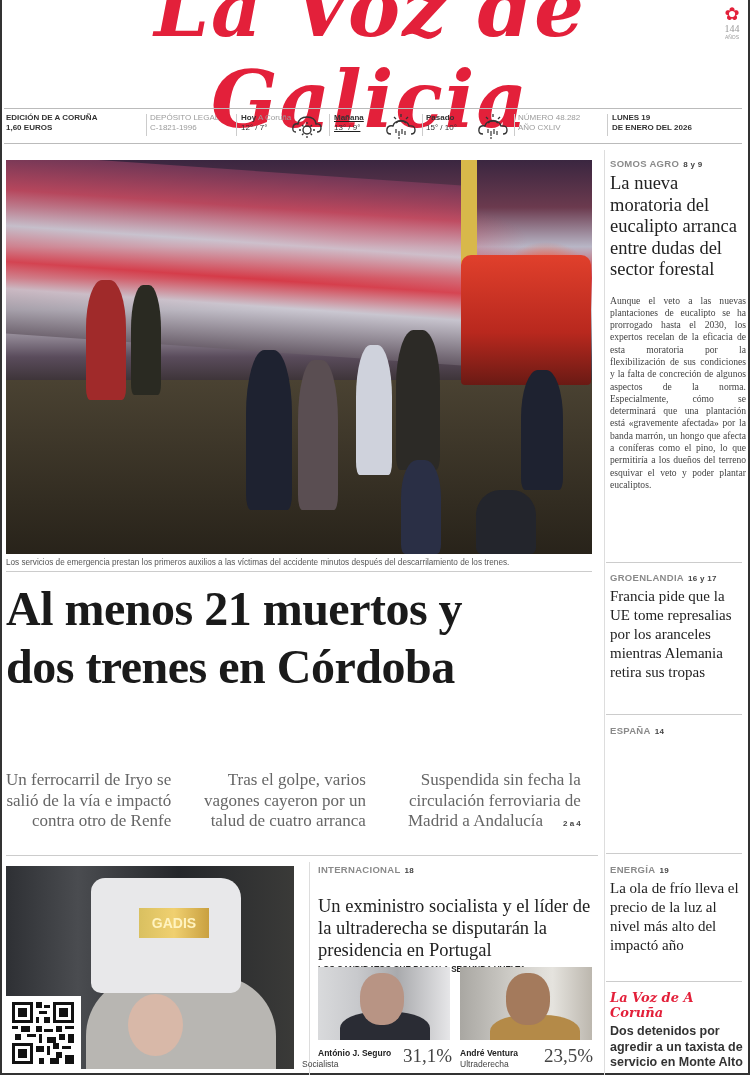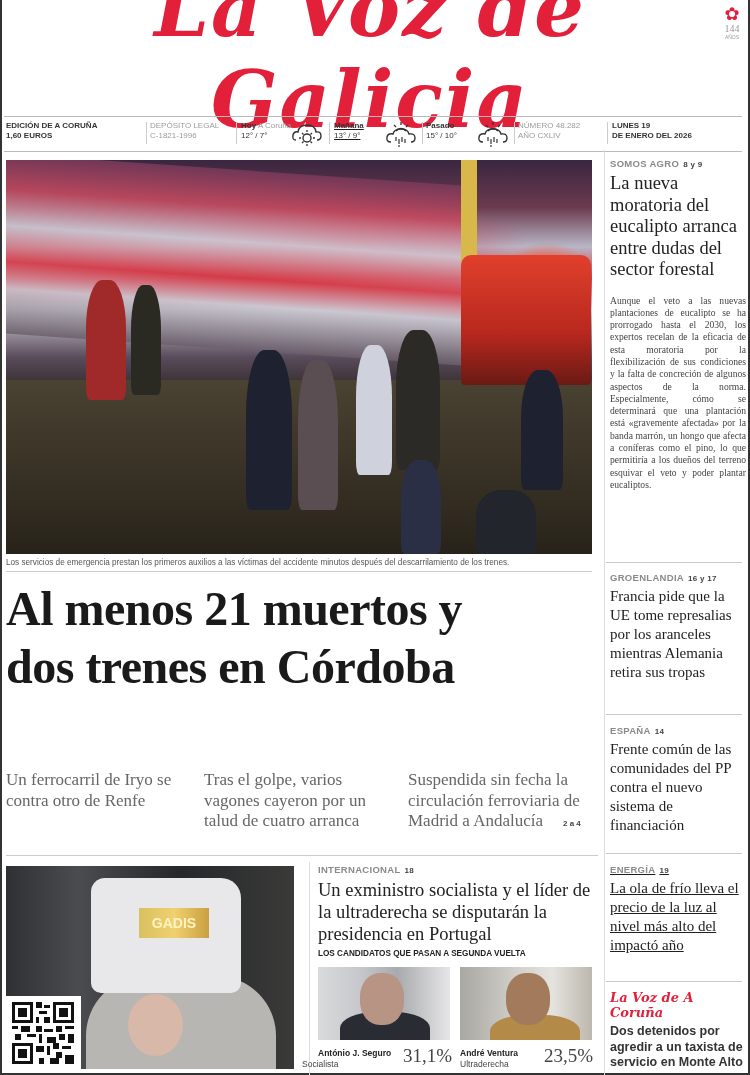--- a/index.html
+++ b/index.html
@@ -9,21 +9,21 @@
 
   
   .masthead { position: absolute; left: 0; top: 0; width: 750px; height: 108px; text-align: center; }
   .masthead .logo { position: absolute; left: 40px; top: 0px; width: 660px; height: 108px; display:flex; align-items:center; justify-content:center; font-family: "DejaVu Serif", serif; font-style: italic; font-weight: bold; font-size: 78px; color: #e3203a; letter-spacing: 2px; }
   .anniv { position: absolute; left: 718px; top: 4px; width: 28px; text-align: center; }
   .anniv .flower { color: #e3203a; font-size: 18px; line-height: 20px; }
   .anniv .years { font-family: Liberation Serif, serif; color: #9a9a9a; font-size: 10px; line-height: 10px; }
   .anniv .anos { font-family: "Liberation Sans", sans-serif; color: #9a9a9a; font-size: 5px; }
 
   
-  .infobar { position: absolute; left: 4px; top: 116px; width: 738px; height: 36px; border-top: 1px solid #bbb; border-bottom: 1px solid #bbb; font-family: "Liberation Sans", sans-serif; font-size: 8px; line-height: 10px; }
+  .infobar { position: absolute; left: 4px; top: 108px; width: 738px; height: 36px; border-top: 1px solid #bbb; border-bottom: 1px solid #bbb; font-family: "Liberation Sans", sans-serif; font-size: 8px; line-height: 10px; }
   .infobar .cell { position: absolute; top: 4px; }
   .infobar .b { font-weight: bold; color: #333; }
   .infobar .g { color: #9b9b9b; }
   .infobar .sep { position: absolute; top: 5px; width: 1px; height: 22px; background: #ccc; }
   .wicon { position: absolute; top: 3px; width: 34px; height: 28px; }
 
   
   .lead-photo { position: absolute; left: 6px; top: 160px; width: 586px; height: 394px; overflow: hidden;
     background:
       radial-gradient(ellipse 60px 40px at 540px 110px, rgba(255,80,40,0.9), transparent 70%),
@@ -33,21 +33,21 @@
   .lead-photo .train { position:absolute; left:0; top:10px; width:470px; height:180px; background: linear-gradient(180deg,#7a3a5a 0%, #c64a60 20%, #cfcbd6 40%, #d63a48 60%, #c9c6d0 75%, #6a5f6a 100%); transform: skewY(4deg); opacity:.85; }
   .lead-photo .van { position:absolute; left:455px; top:95px; width:130px; height:130px; background: linear-gradient(180deg,#e0402c,#b8281e 60%, #6a1a14); border-radius: 10px 10px 4px 4px; }
   .lead-photo .ground { position:absolute; left:0; top:220px; width:586px; height:174px; background: linear-gradient(180deg,#4a4232,#28231a); }
   .lead-photo .pole { position:absolute; left:455px; top:0; width:16px; height:160px; background:#d8b84a; }
   .person { position:absolute; background:#1e2230; border-radius: 40% 40% 10% 10%; }
 
   .caption { position: absolute; left: 6px; top: 557px; width: 586px; font-family: "Liberation Sans", sans-serif; font-size: 8.2px; color: #555; line-height: 12px; border-bottom: 1px solid #ccc; padding-bottom: 2px; white-space: nowrap; }
 
   
   .headline { position: absolute; left: 6px; top: 580px; width: 590px; font-family: "Liberation Serif", serif; font-weight: bold; font-size: 48px; line-height: 58px; color: #1a1a1a; letter-spacing: -0.5px; }
-  .decks { position: absolute; left: 6px; top: 770px; width: 590px; height: 70px; }
+  .decks { position: absolute; left: 6px; top: 770px; width: 590px; height: 70px; text-align: right; }
   .deck { position: absolute; top: 0; font-family: "Liberation Serif", serif; font-size: 17px; line-height: 20.5px; color: #666; }
   .deck .pg { font-family: "Liberation Sans", sans-serif; font-weight: bold; font-size: 8px; color: #444; margin-left: 20px; }
 
   .hr-main { position:absolute; left:6px; top:855px; width:592px; height:1px; background:#ccc; }
   .vr-right { position:absolute; left:604px; top:150px; width:1px; height:925px; background:#ddd; }
 
   
   .rcol { position: absolute; left: 610px; width: 136px; }
   .kicker { font-family: "Liberation Sans", sans-serif; font-weight: bold; font-size: 9.5px; color: #8a8a8a; letter-spacing: .3px; }
   .kicker .pg { color: #444; font-size: 8px; margin-left: 4px; }
@@ -64,21 +64,21 @@
     background: linear-gradient(90deg,#2e3034 0%, #4a4c50 25%, #25272b 60%, #3a3a38 100%); }
   .bphoto .bag { position:absolute; left:85px; top:12px; width:150px; height:115px; background:#e8e8ea; border-radius: 14px 20px 10px 10px; }
   .bphoto .bag .label { position:absolute; left:48px; top:30px; width:70px; height:30px; background: linear-gradient(90deg,#d9c060,#f0d070,#c9a040); font-family:"Liberation Sans",sans-serif; font-weight:bold; font-size:14px; color:#fff3c0; text-align:center; line-height:30px; }
   .bphoto .woman { position:absolute; left:80px; top:110px; width:190px; height:100px; background:#b8b6b2; border-radius: 60px 60px 0 0; }
   .bphoto .face { position:absolute; left:122px; top:128px; width:55px; height:62px; background:#d8b8a8; border-radius:50%; }
   .qr { position:absolute; left:0; top:130px; width:75px; height:73px; background:#fff; padding:6px; }
   .qr svg { width: 62px; height: 62px; display:block; }
 
   
   .intl { position: absolute; left: 318px; top: 864px; width: 282px; }
-  .intl .ihead { font-family: "Liberation Serif", serif; font-size: 18.5px; line-height: 22px; color: #222; margin-top: 4px; }
+  .intl .ihead { font-family: "Liberation Serif", serif; font-size: 18.5px; line-height: 22px; color: #222; margin-top: 20px; }
   .intl .sub { font-family: "Liberation Sans", sans-serif; font-weight: bold; font-size: 8.2px; color: #222; margin-top: 4px; }
   .vr-bottom { position:absolute; left:309px; top:862px; width:1px; height:213px; background:#ddd; }
   .cand-photo { position:absolute; top:967px; width:132px; height:73px; overflow:hidden; }
   .cand-photo.c1 { left:318px; background: linear-gradient(90deg,#d9dadc,#c8c9cc 30%, #a9aaad 60%, #e6e6e8); }
   .cand-photo.c2 { left:460px; background: linear-gradient(90deg,#a9a7a2,#cfcdc8 40%, #e5e3de 70%, #bcb7ae); }
   .cand-photo .head { position:absolute; width:44px; height:52px; border-radius:45%; }
   .cand-photo .body { position:absolute; width:90px; height:40px; border-radius:40% 40% 0 0; }
   .cand-name { position:absolute; top:1047px; font-family: "Liberation Sans", sans-serif; font-weight:bold; font-size:8.5px; color:#222; line-height: 12px; }
   .cand-party { position:absolute; top:1059px; font-family: "Liberation Sans", sans-serif; font-size:8.5px; color:#444; }
   .cand-pct { position:absolute; top:1045px; font-family: "Liberation Serif", serif; font-size:19px; color:#444; }
@@ -200,20 +200,21 @@
 <div class="caption">Los servicios de emergencia prestan los primeros auxilios a las víctimas del accidente minutos después del descarrilamiento de los trenes.</div>
 
 <h1 class="headline">
   <div>Al menos 21 muertos y</div>
   <div>dos trenes en Córdoba</div>
 </h1>
 
 <div class="decks">
   <div class="deck" style="left:0;">
     <div>Un ferrocarril de Iryo se</div>
+    <div>salió de la vía e impactó</div>
     <div>contra otro de Renfe</div>
   </div>
   <div class="deck" style="left:198px;">
     <div>Tras el golpe, varios</div>
     <div>vagones cayeron por un</div>
     <div>talud de cuatro arranca</div>
   </div>
   <div class="deck" style="left:402px;">
     <div>Suspendida sin fecha la</div>
     <div>circulación ferroviaria de</div>
@@ -231,25 +232,24 @@
 <div class="rsep" style="top:562px;"></div>
 
 <article class="rcol" style="top:572px;">
   <div class="kicker"><span>GROENLANDIA</span><span class="pg">16 y 17</span></div>
   <div class="rhead" style="font-size:15px;line-height:19px;">Francia pide que la UE tome represalias por los aranceles mientras Alemania retira sus tropas</div>
 </article>
 <div class="rsep" style="top:714px;"></div>
 
 <article class="rcol" style="top:725px;">
   <div class="kicker"><span>ESPAÑA</span><span class="pg">14</span></div>
-  <div class="rhead" style="font-size:15px;line-height:19px;">Frente común de las comunidades del PP contra el nuevo sistema de financiación</div>
 </article>
 <div class="rsep" style="top:853px;"></div>
 
-<article class="rcol" style="top:864px;text-decoration:underline;">
+<article class="rcol" style="top:864px;">
   <div class="kicker"><span>ENERGÍA</span><span class="pg">19</span></div>
   <div class="rhead" style="font-size:15px;line-height:19px;">La ola de frío lleva el precio de la luz al nivel más alto del impactó año</div>
 </article>
 <div class="rsep" style="top:981px;"></div>
 
 <article class="rcol" style="top:990px;">
   <div class="local-logo">La Voz de A Coruña</div>
   <div class="local-head"><span>Dos detenidos por agredir a un taxista de servicio en Monte Alto</span> <span class="pg">L2</span></div>
 </article>
 

